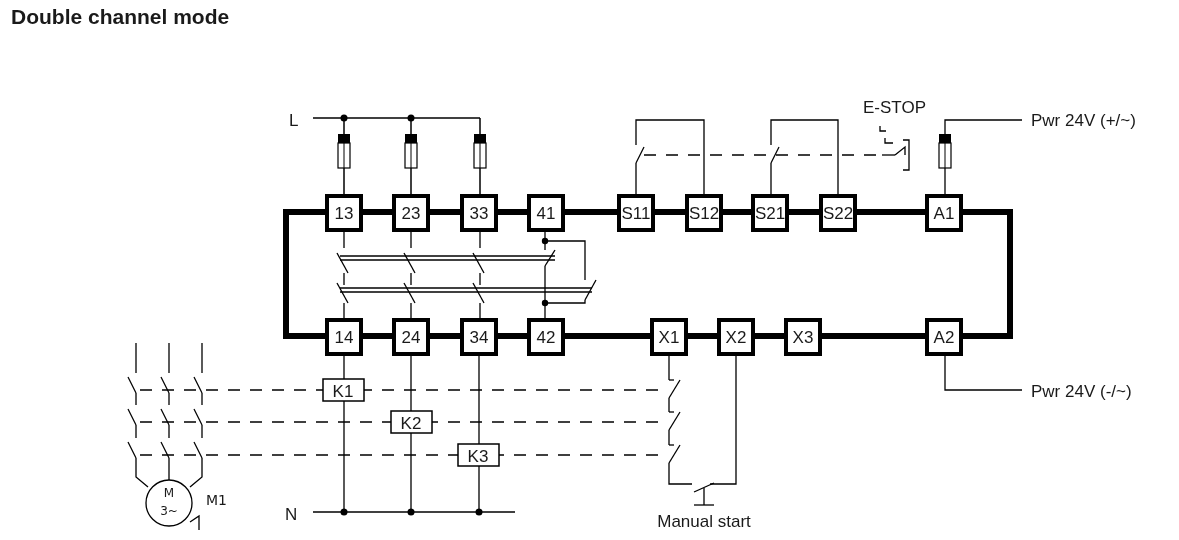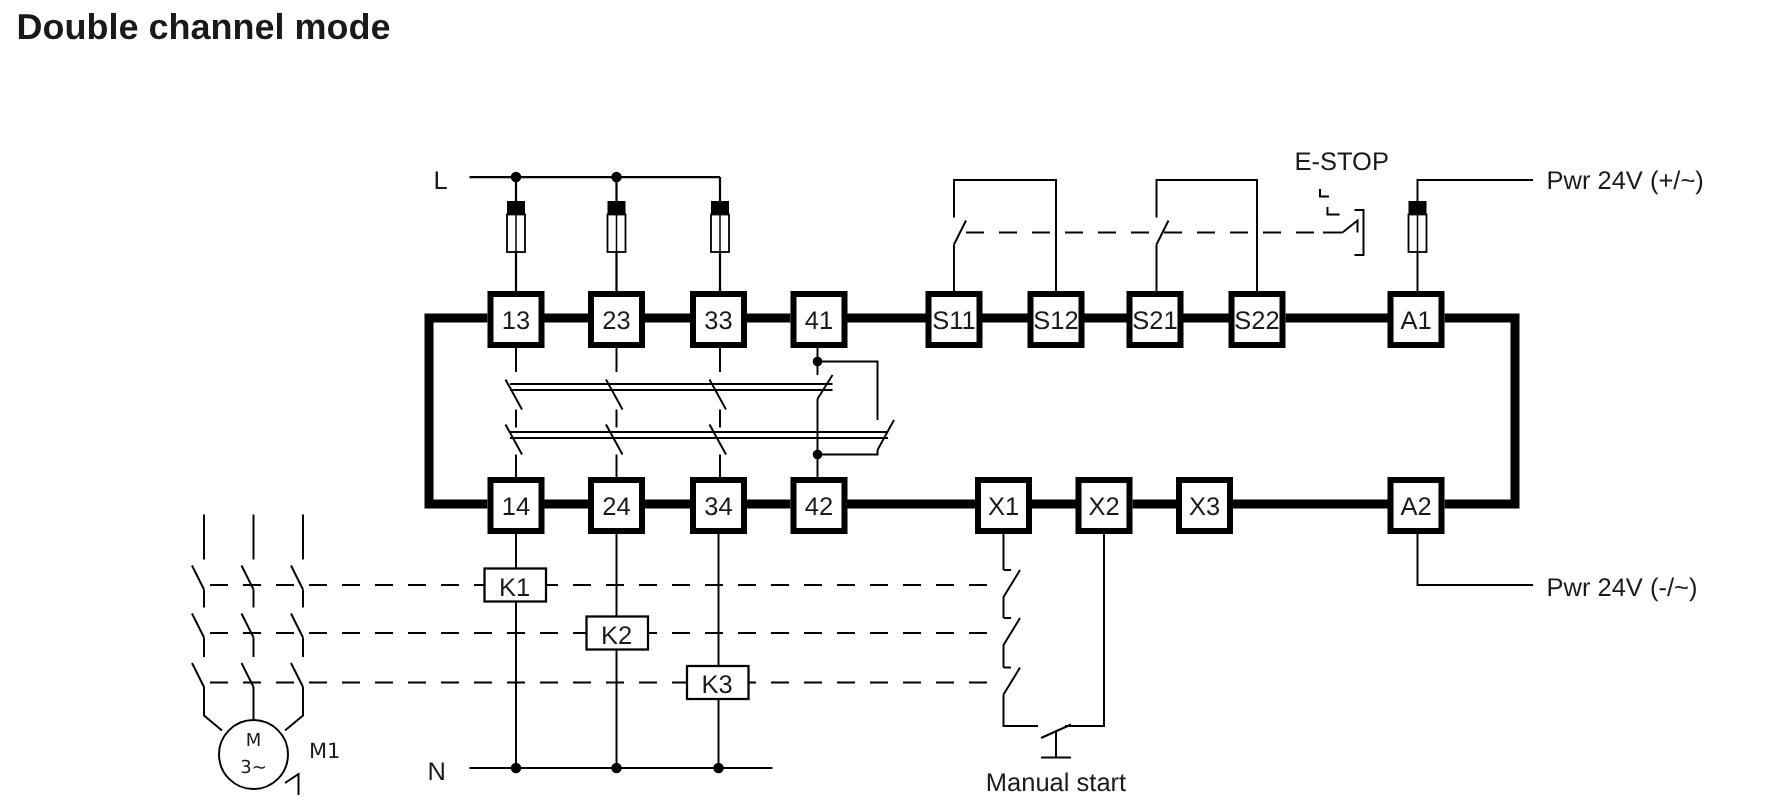--- a/index.html
+++ b/index.html
@@ -1,20 +1,20 @@
 <!DOCTYPE html>
 <html><head>
 <meta charset="utf-8">
 <style>
   html, body { margin: 0; padding: 0; background: #ffffff; }
   body { width: 1179px; height: 540px; position: relative; overflow: hidden; }
   .title {
     position: absolute; left: 11px; top: 5px;
     font-family: "Liberation Sans", sans-serif; font-weight: bold;
-    font-size: 24px; color: #1a1a1a;
+    font-size: 21px; color: #1a1a1a;
   }
   svg { position: absolute; left: 0; top: 0; }
   .tlbl { font-family: "Liberation Sans", sans-serif; fill: #1a1a1a; font-size: 17px; }
   .slbl { font-family: "DejaVu Sans", sans-serif; fill: #1a1a1a; }
 </style>
 </head>
 <body>
 
 <div class="title">Double channel mode</div>
 

